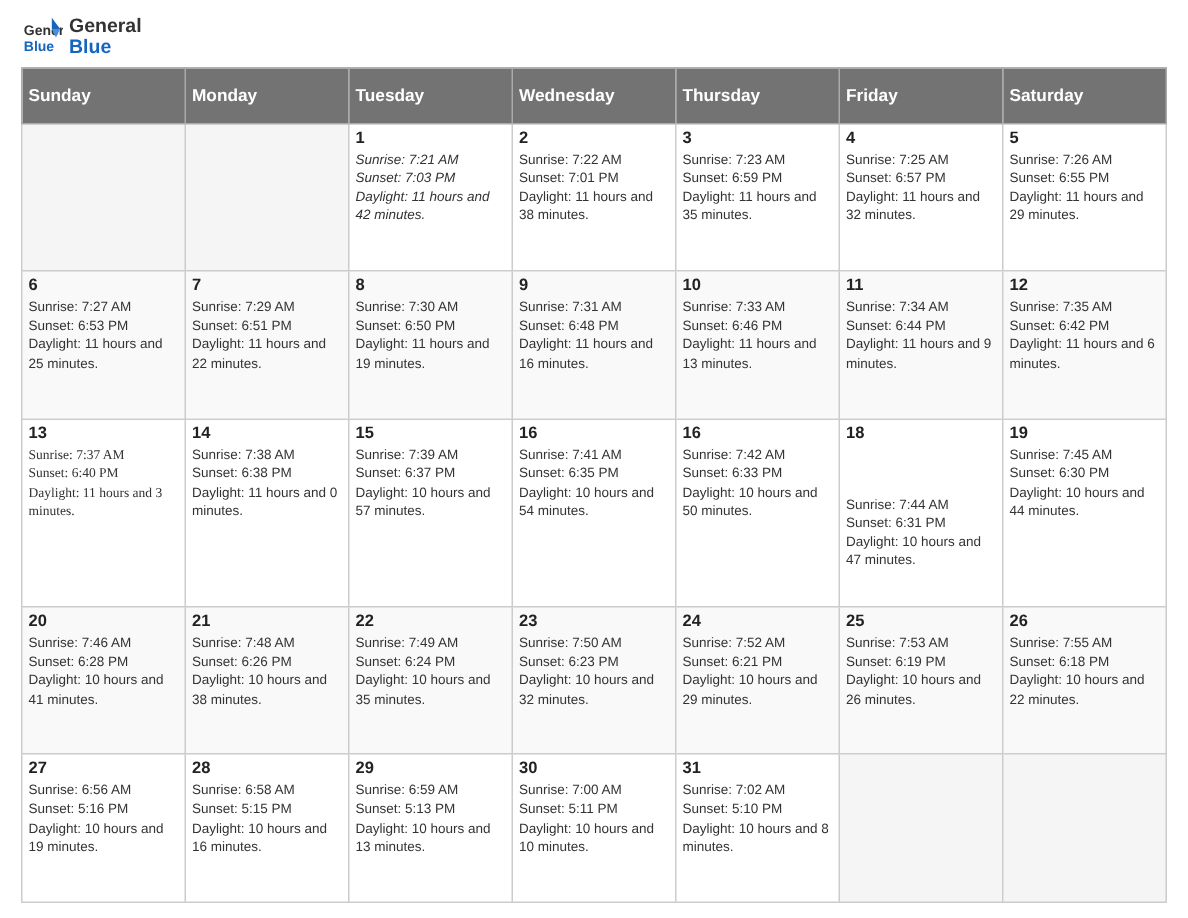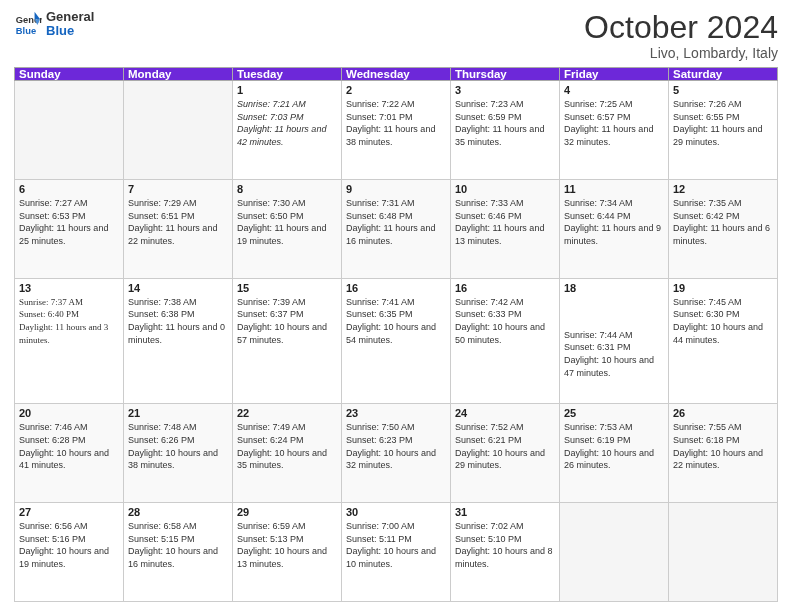--- a/index.html
+++ b/index.html
@@ -46,25 +46,25 @@
       color: #555;
     }
     .calendar {
       flex: 1;
       border: 1px solid #ccc;
       border-collapse: collapse;
       width: 100%;
       table-layout: fixed;
     }
     .calendar th {
-      background-color: #6d28d9;
+      background-color: #737373;
       color: #fff;
       font-size: 11.5px;
       font-weight: bold;
-      padding: 0 4px;
+      padding: 12px 4px;
       text-align: left;
       border: 1px solid #aaa;
     }
     .calendar td {
       vertical-align: top;
       border: 1px solid #ccc;
       padding: 3px 4px;
       font-size: 9px;
       color: #333;
       background: #fff;
@@ -98,24 +98,20 @@
       <svg class="logo-icon" viewBox="0 0 30 30" xmlns="http://www.w3.org/2000/svg">
         <text x="2" y="14" font-size="10" font-weight="bold" fill="#333">General</text>
         <text x="2" y="26" font-size="10" font-weight="bold" fill="#1565c0">Blue</text>
         <polygon points="22,2 28,10 22,10" fill="#1565c0"></polygon>
         <polygon points="22,10 28,10 25,16" fill="#4a90d9"></polygon>
       </svg>
       <div>
         <div style="font-size:13px;font-weight:bold;color:#333;line-height:1.1;">General</div>
         <div style="font-size:13px;font-weight:bold;color:#1565c0;line-height:1.1;">Blue</div>
       </div>
-    </div>
-    <div class="title-block">
-      <div class="month-title">October 2024</div>
-      <div class="subtitle">Livo, Lombardy, Italy</div>
     </div>
   </div>
 
   <table class="calendar">
     <thead>
       <tr>
         <th>Sunday</th>
         <th>Monday</th>
         <th>Tuesday</th>
         <th>Wednesday</th>

